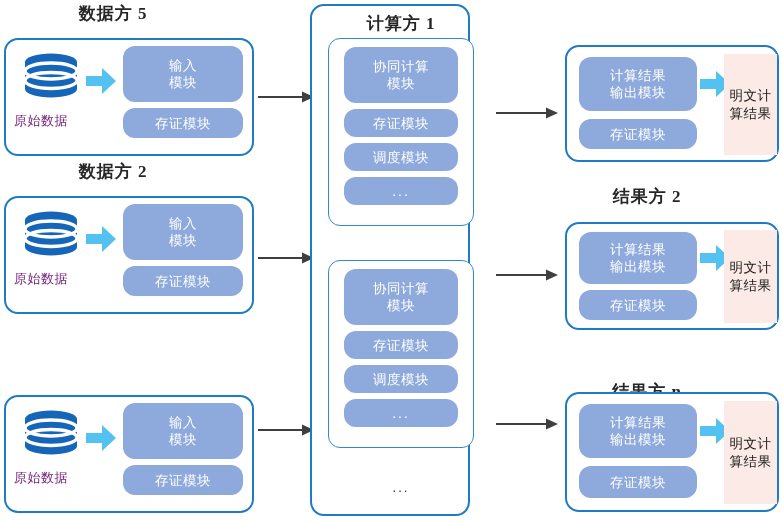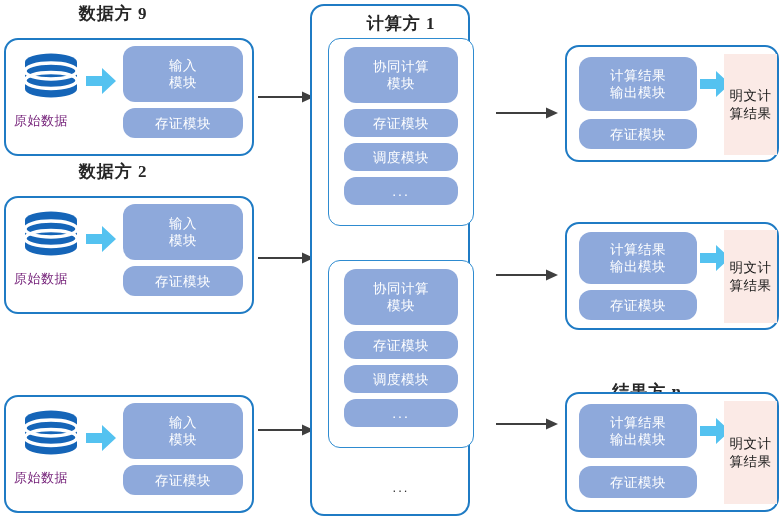--- a/index.html
+++ b/index.html
@@ -118,21 +118,21 @@
     font-size: 13px;
     color: #333333;
     letter-spacing: 2px;
   }
 </style>
 </head>
 <body>
 
 <div id="stage">
 
-  <div class="party-title" style="left:58px; top:2px; width:110px;">数据方 9</div>
+  <div class="party-title" style="left:58px; top:2px; width:110px;">数据方 5</div>
   <div class="card" style="left:4px; top:38px; width:250px; height:118px;">
     <svg class="db-icon" style="left:16px; top:12px;" viewBox="0 0 58 52">
       <ellipse cx="29" cy="10" rx="26" ry="8.5" fill="#1565B8"></ellipse>
       <path d="M3 10 v27 a26 8.5 0 0 0 52 0 v-27 z" fill="#1565B8"></path>
       <ellipse cx="29" cy="19" rx="26" ry="8" fill="none" stroke="#ffffff" stroke-width="3.4"></ellipse>
       <ellipse cx="29" cy="28.5" rx="26" ry="8" fill="none" stroke="#ffffff" stroke-width="3.4"></ellipse>
     </svg>
     <div class="db-label" style="left:8px; top:72px;">原始数据</div>
     <svg class="fat-arrow" style="left:80px; top:28px;" viewBox="0 0 30 26">
       <path d="M0 8 H16 V0 L30 13 L16 26 V18 H0 Z" fill="#54C2F0"></path>
@@ -227,20 +227,21 @@
     <div class="module" style="left:12px; top:10px; width:118px; height:54px;">计算结果
 输出模块</div>
     <div class="module" style="left:12px; top:72px; width:118px; height:30px;">存证模块</div>
     <svg class="fat-arrow" style="left:133px; top:24px;" viewBox="0 0 30 26">
       <path d="M0 8 H16 V0 L30 13 L16 26 V18 H0 Z" fill="#54C2F0"></path>
     </svg>
     <div class="pink-box" style="left:157px; top:7px; width:53px; height:101px;">明文计
 算结果</div>
   </div>
 
+  <div class="party-title" style="left:592px; top:185px; width:110px;">结果方 2</div>
   <div class="card" style="left:565px; top:222px; width:214px; height:108px;">
     <div class="module" style="left:12px; top:8px; width:118px; height:52px;">计算结果
 输出模块</div>
     <div class="module" style="left:12px; top:66px; width:118px; height:30px;">存证模块</div>
     <svg class="fat-arrow" style="left:133px; top:21px;" viewBox="0 0 30 26">
       <path d="M0 8 H16 V0 L30 13 L16 26 V18 H0 Z" fill="#54C2F0"></path>
     </svg>
     <div class="pink-box" style="left:157px; top:6px; width:53px; height:93px;">明文计
 算结果</div>
   </div>

